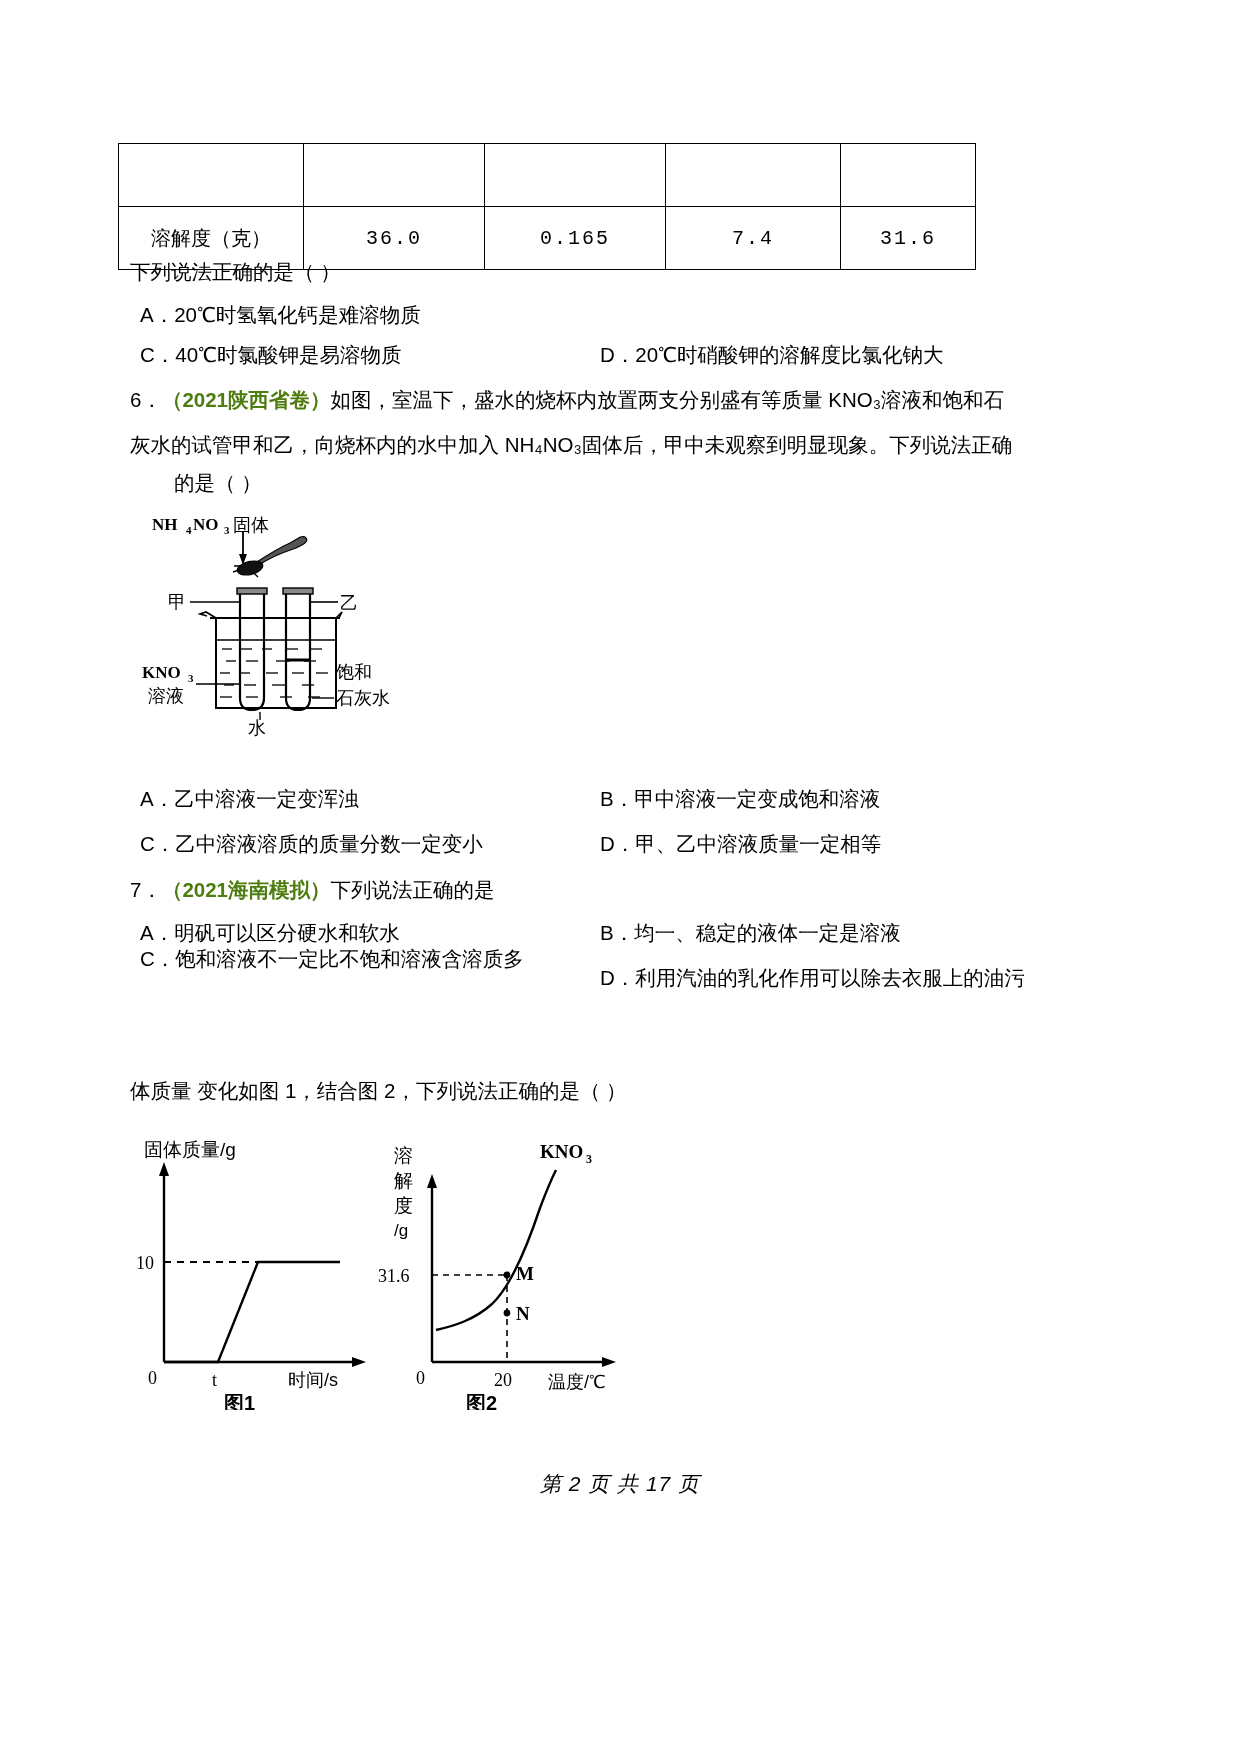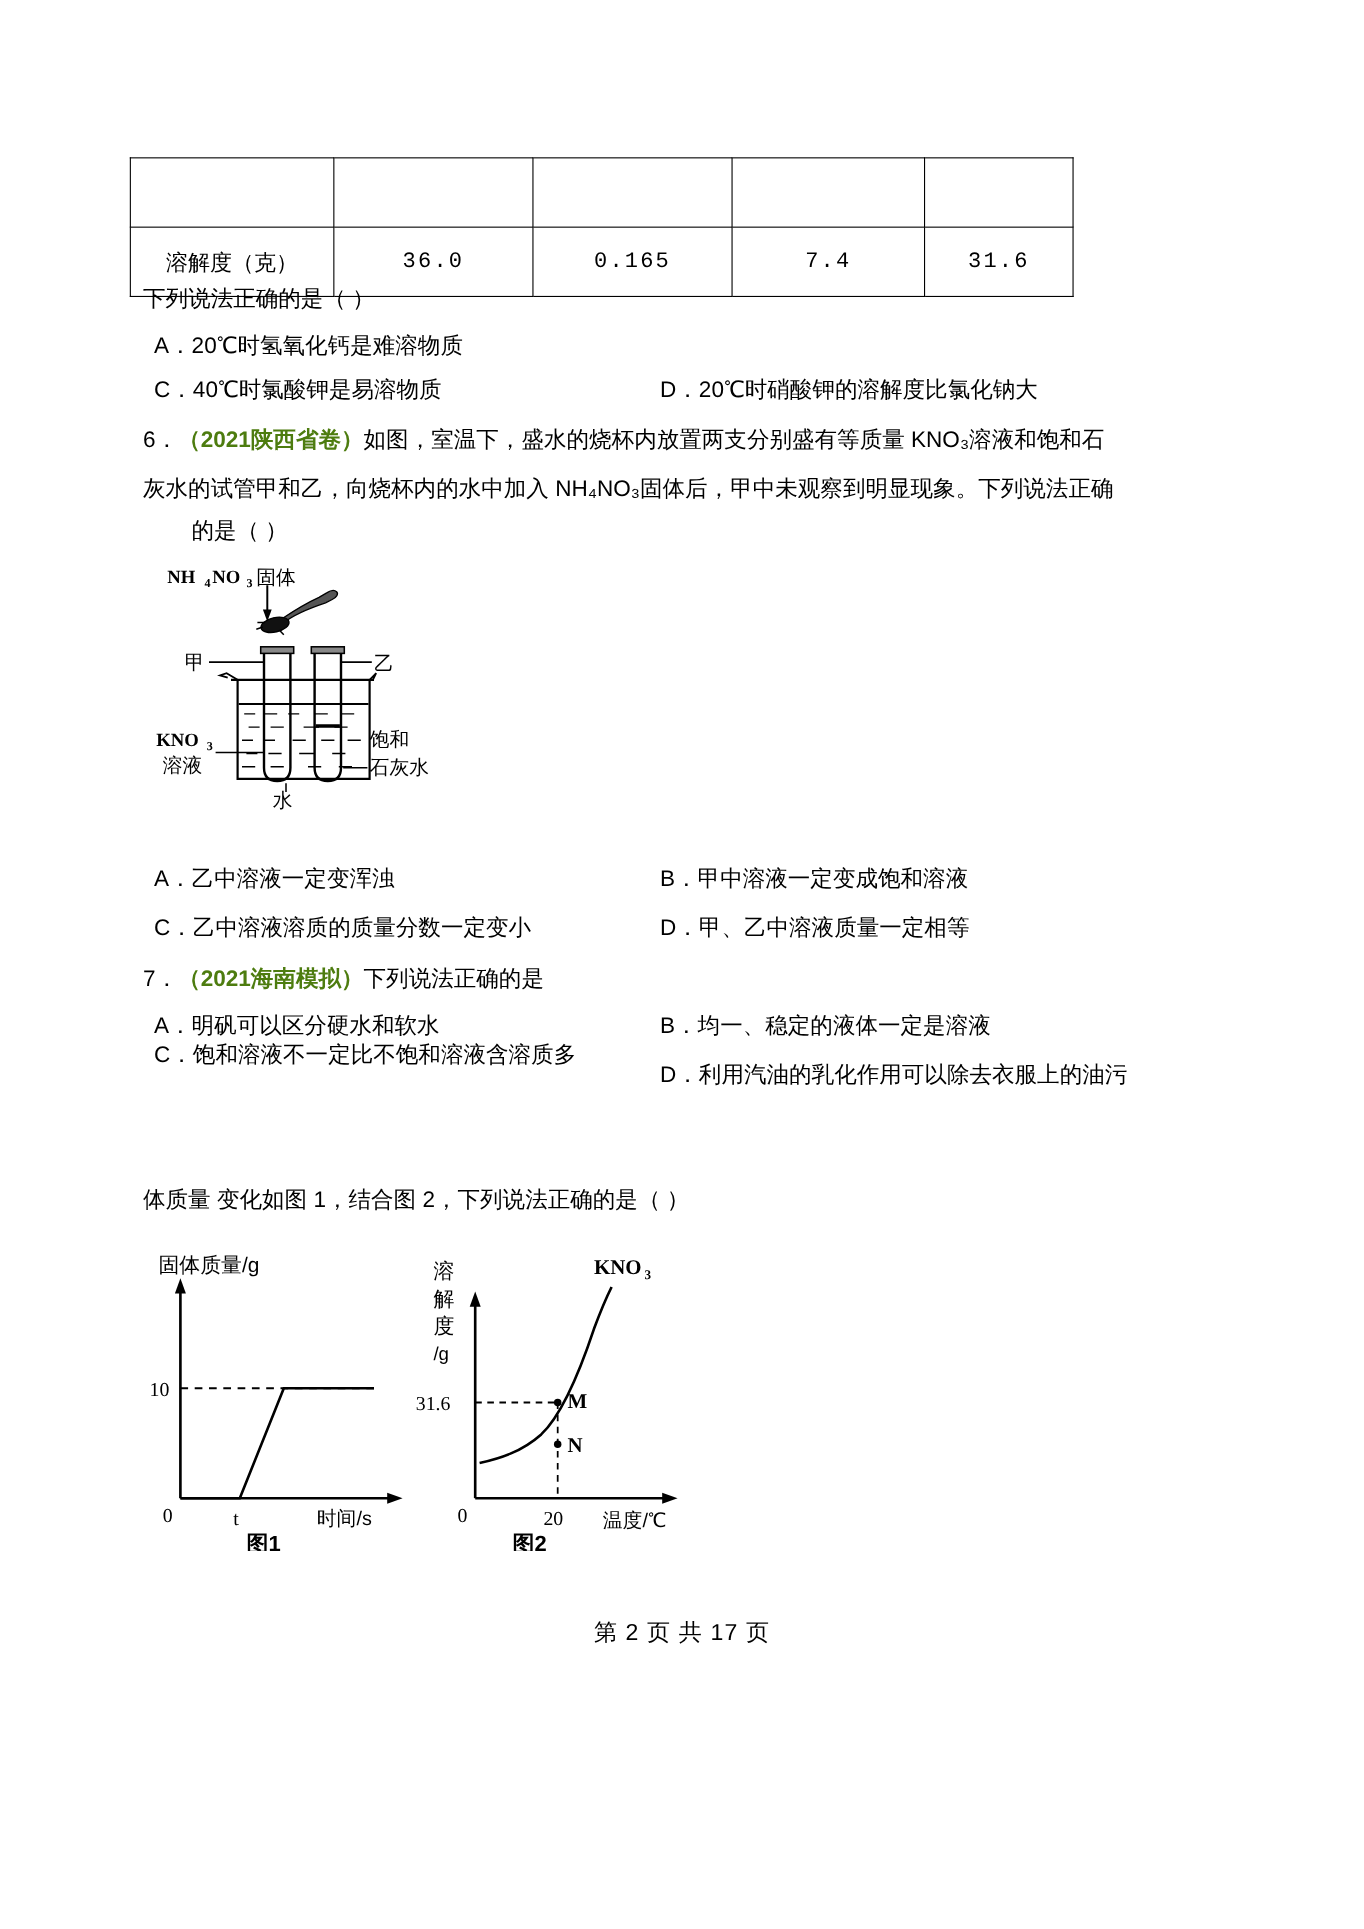--- a/index.html
+++ b/index.html
@@ -61,20 +61,21 @@
   .figs { position:absolute; left:136px; top:1130px; width:520px; height:280px; }
 
   .footer {
     position:absolute;
     left:0; right:0;
     top:1470px;
     text-align:center;
     font-family:"Liberation Sans", sans-serif;
     font-size:21px;
     letter-spacing:1px;
+    font-style:italic;
   }
 </style>
 </head>
 <body>
 
 <div class="page">
 
   <div class="tbl-wrap">
     <table class="data">
       <tbody>

